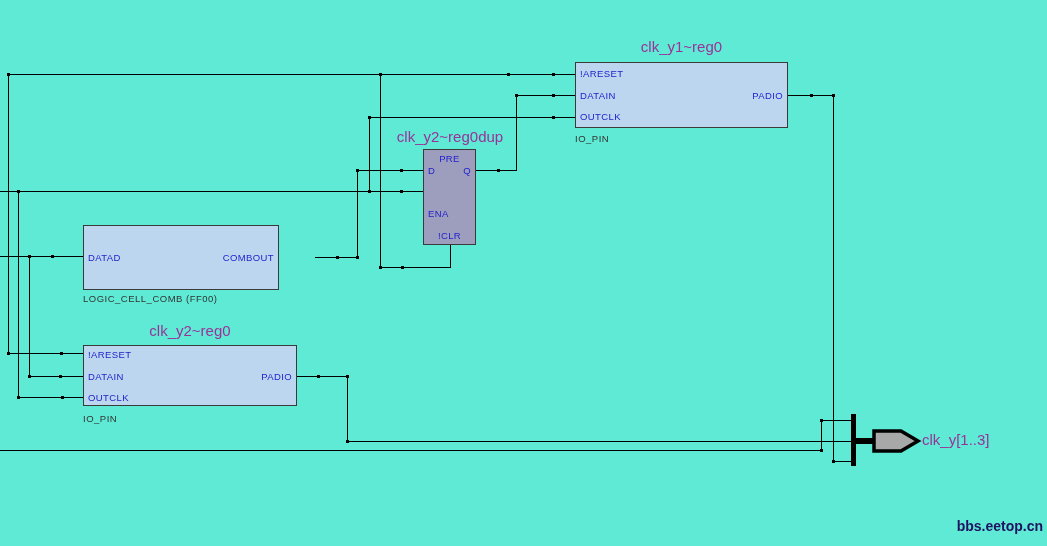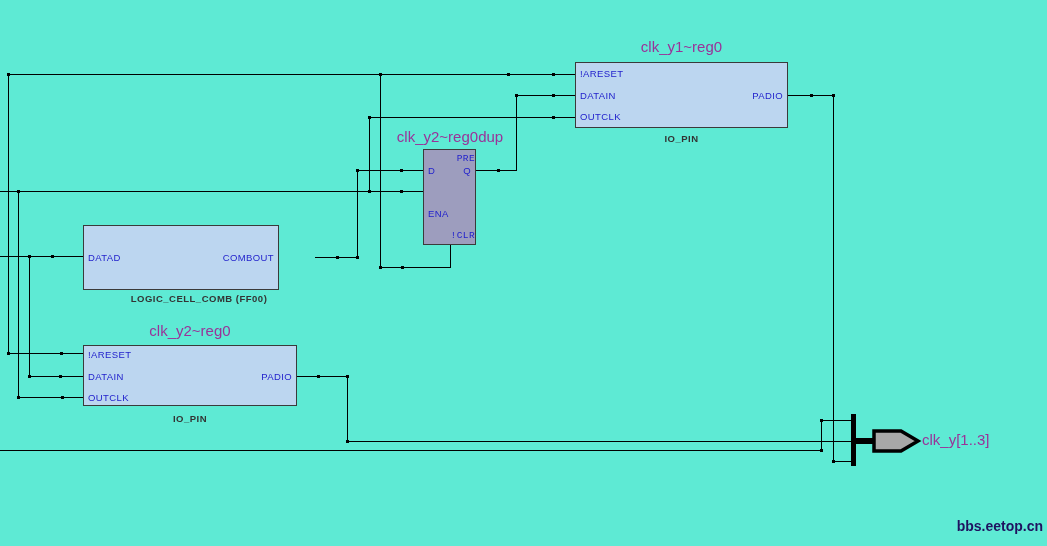--- a/index.html
+++ b/index.html
@@ -10,28 +10,28 @@
   #wires{position:absolute;left:0;top:0;}
   .block{
     position:absolute;background:#BCD6F0;border:1px solid #3A3A3A;
     box-sizing:border-box;
   }
   .block.dff{background:#9D9DBE;}
   .port{
     position:absolute;font-size:9.5px;letter-spacing:.4px;color:#2222CC;
     white-space:nowrap;line-height:10px;text-align:right;
   }
-  .port.center{left:0;right:0;text-align:right;font-family:Liberation Mono, monospace;}
+  .port.center{left:0;right:0;text-align:center;}
   .title{
     position:absolute;font-size:15px;color:#993399;text-align:center;
     white-space:nowrap;line-height:17px;
   }
   .sublabel{
     position:absolute;font-size:9.5px;letter-spacing:.5px;color:#333333;
-    text-align:center;white-space:nowrap;line-height:11px;font-weight:bold;
+    text-align:left;white-space:nowrap;line-height:11px;
   }
   .pin-label{
     position:absolute;font-size:15px;color:#993399;white-space:nowrap;line-height:18px;
   }
   .watermark{
     position:absolute;font-size:14px;font-weight:bold;color:#1F1260;
     white-space:nowrap;line-height:16px;
   }
 </style>
 </head>

